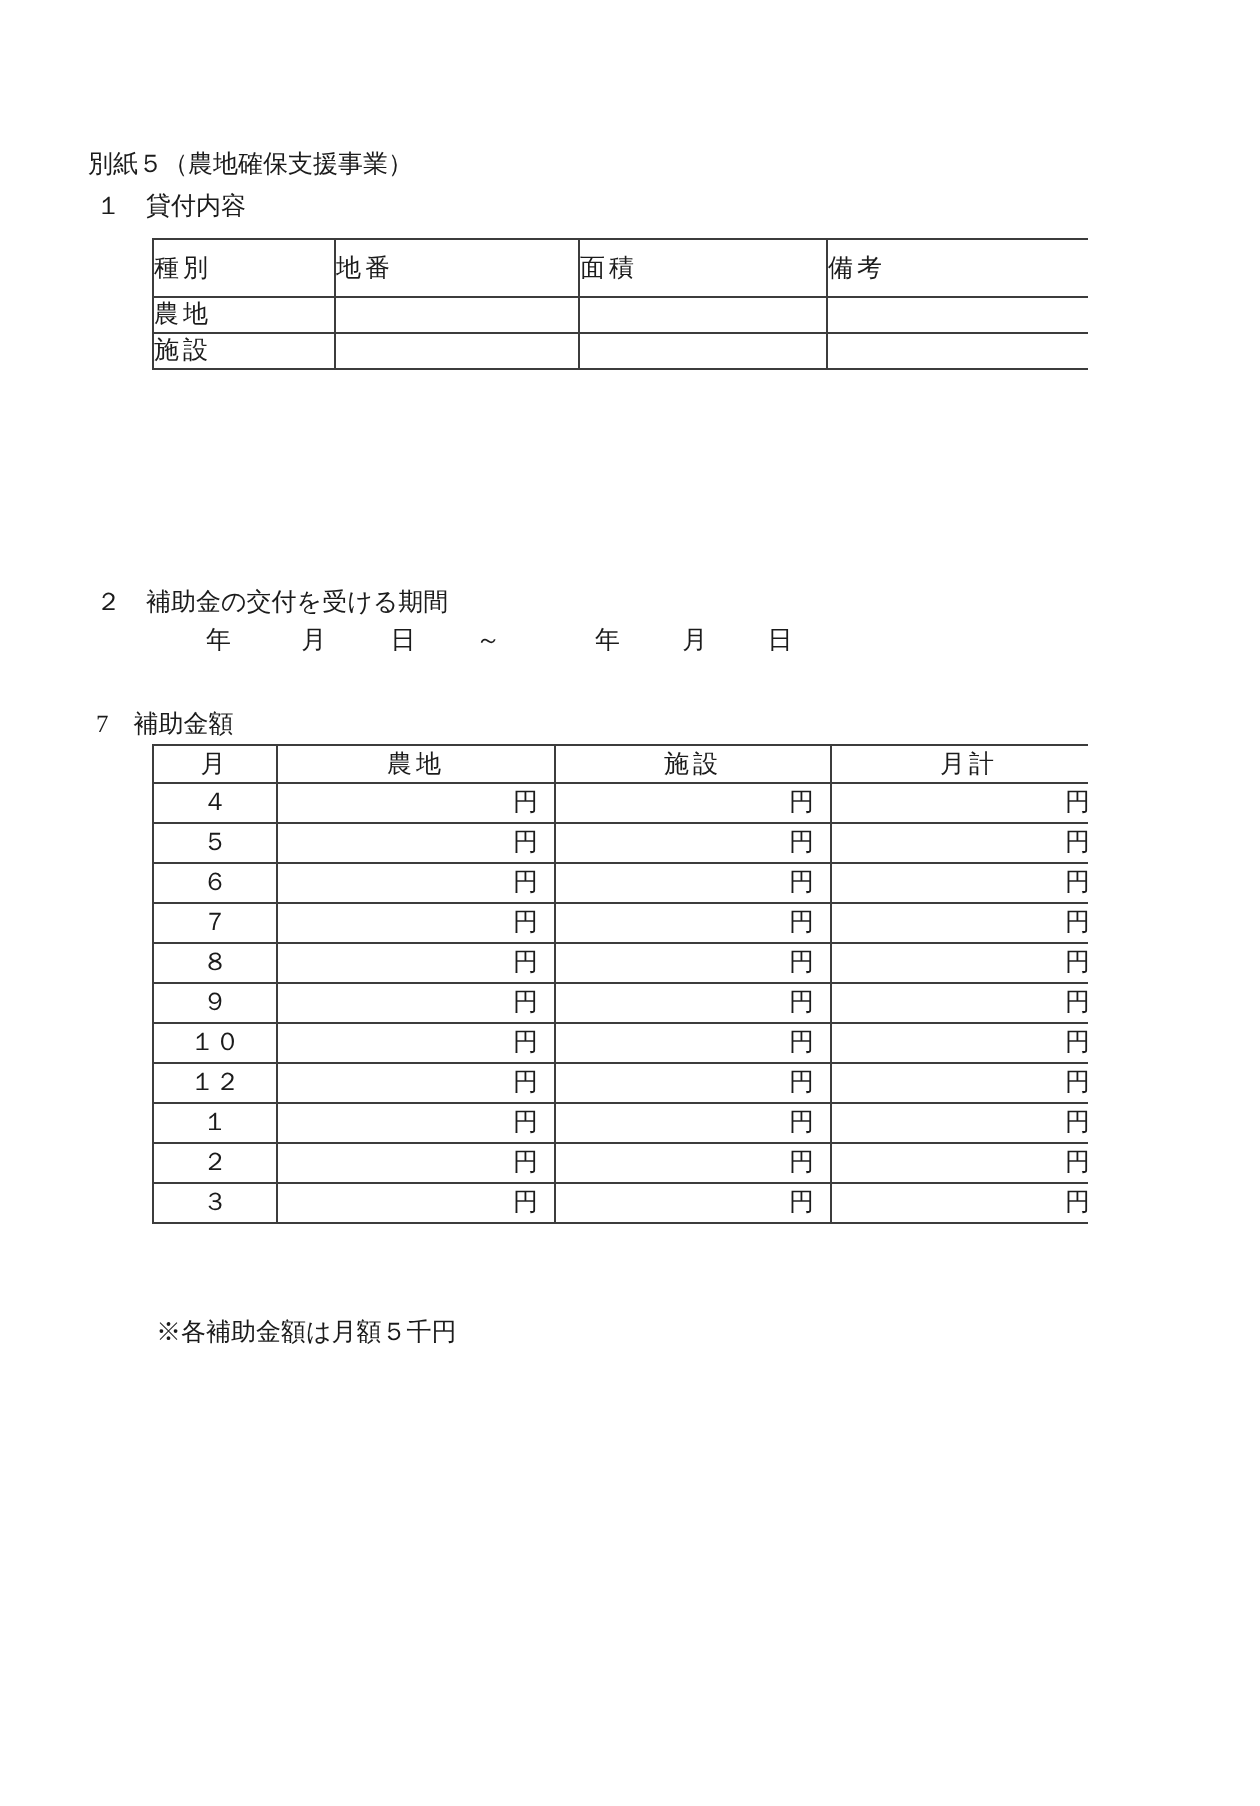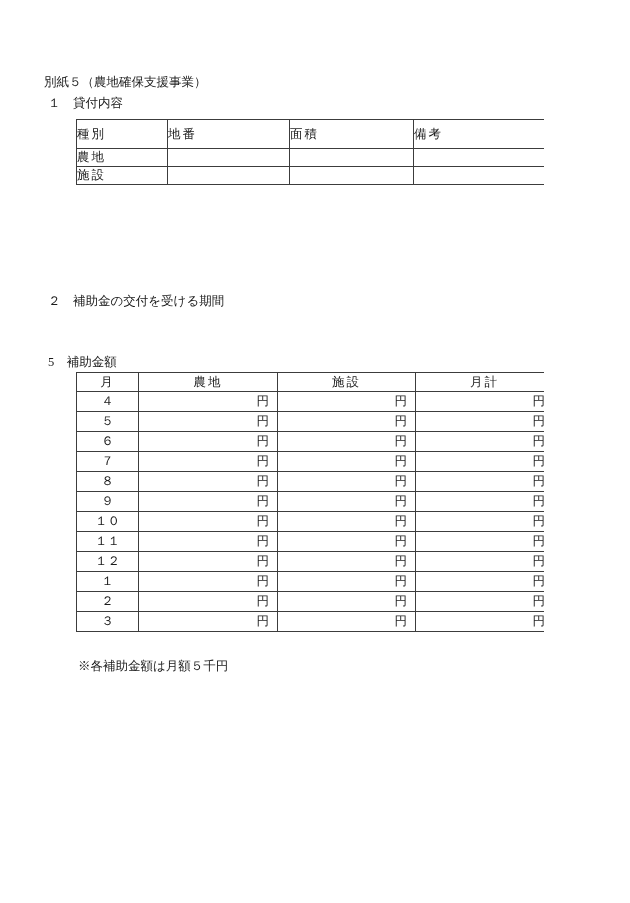--- a/index.html
+++ b/index.html
@@ -92,22 +92,31 @@
           <th class="row-label">施設</th>
           <td></td>
           <td></td>
           <td></td>
         </tr>
       </tbody>
   </table>
 
   <div class="abs sec-heading h-s2">２　補助金の交付を受ける期間</div>
 
-
-  <div class="abs sec-heading h-s3">5　補助金額</div>
+  <div class="abs period-line">
+    <span class="p0">年</span>
+    <span class="p1">月</span>
+    <span class="p2">日</span>
+    <span class="p3">～</span>
+    <span class="p4">年</span>
+    <span class="p5">月</span>
+    <span class="p6">日</span>
+  </div>
+
+  <div class="abs sec-heading h-s3">7　補助金額</div>
 
   <table class="subsidy-table">
     <colgroup>
       <col style="width:62px">
       <col style="width:139px">
       <col style="width:138px">
       <col style="width:138px">
     </colgroup>
     <thead>
       <tr>
@@ -161,26 +170,20 @@
           <td class="yen">円</td>
         </tr>
 
         <tr>
           <td class="month">１０</td>
           <td class="yen">円</td>
           <td class="yen">円</td>
           <td class="yen">円</td>
         </tr>
 
-        <tr>
-          <td class="month">１１</td>
-          <td class="yen">円</td>
-          <td class="yen">円</td>
-          <td class="yen">円</td>
-        </tr>
 
         <tr>
           <td class="month">１２</td>
           <td class="yen">円</td>
           <td class="yen">円</td>
           <td class="yen">円</td>
         </tr>
 
         <tr>
           <td class="month">１</td>

